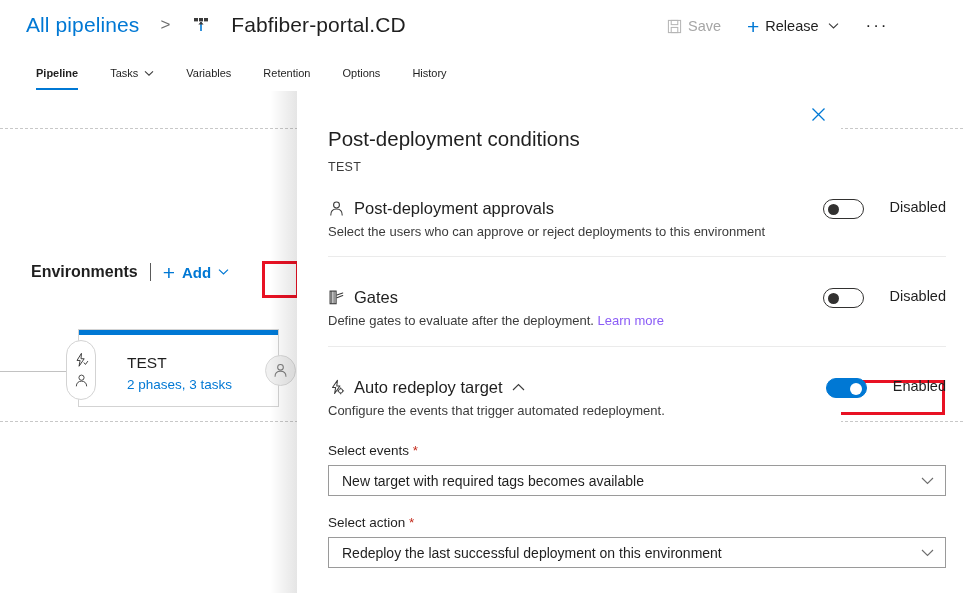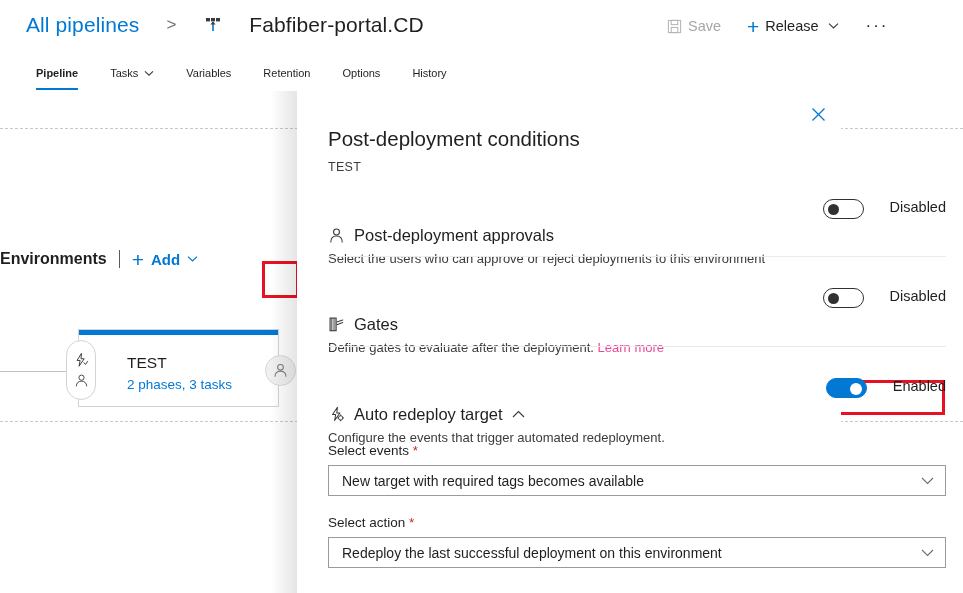--- a/index.html
+++ b/index.html
@@ -8,21 +8,21 @@
     width: 963px; height: 593px;
     background: #ffffff;
     font-family: "Liberation Sans", sans-serif;
     overflow: hidden;
   }
   #root { position: relative; width: 963px; height: 593px; background: #fff; }
 
   
   .breadcrumb {
     position: absolute; left: 26px; top: 8px;
-    display: flex; align-items: center; gap: 26px;
+    display: flex; align-items: center; gap: 20px;
     height: 34px;
   }
   .bc-link {
     font-size: 21px; color: #0078d4; cursor: pointer;
     white-space: nowrap; letter-spacing: .1px;
   }
   .bc-sep { font-size: 17px; color: #6e6e6e; margin: 0 1px; }
   .bc-title {
     font-size: 21px; color: #1f1f1f; white-space: nowrap; letter-spacing: .1px;
   }
@@ -59,22 +59,22 @@
     height: 2px; background: #0078d4;
   }
 
   
   .canvas { position: absolute; left: 0; top: 91px; width: 963px; height: 502px; background: #fff; }
   .dashed-row {
     position: absolute; left: 0; width: 963px; height: 0;
     border-top: 1px dashed #c8c8c8;
   }
   .env-header {
-    position: absolute; left: 0; top: 155px;
-    display: flex; align-items: center; gap: 0px; height: 26px;
+    position: absolute; left: 0; top: 168px;
+    display: flex; align-items: center; gap: 0px; height: 26px; padding-left: 31px;
   }
   .env-title { font-size: 16px; color: #1f1f1f; font-weight: bold; }
   .env-divider { width: 1px; height: 18px; background: #5a5a5a; margin: 0 12px; }
   .env-add {
     display: flex; align-items: center; gap: 7px;
     color: #0078d4; font-size: 15px; cursor: pointer; font-weight: bold;
   }
   .env-add .plus { font-size: 21px; font-weight: 300; line-height: 1; }
   .env-add .chev { font-weight: 400; }
 
@@ -137,25 +137,25 @@
     position: absolute; left: 31px; top: 36px;
     font-size: 20.5px; color: #1f1f1f;
   }
   .panel-subtitle {
     position: absolute; left: 31px; top: 69px;
     font-size: 12.5px; color: #3b3b3b; letter-spacing: .3px;
   }
 
   .section { position: absolute; left: 31px; width: 618px; }
   .sec-head { display: flex; align-items: flex-start; justify-content: space-between; }
-  .sec-left { display: flex; flex-direction: column; margin-top: 27px; }
+  .sec-left { display: flex; flex-direction: column; }
   .sec-title-row { display: flex; align-items: center; gap: 9px; }
   .sec-title { font-size: 16.5px; color: #1f1f1f; }
   .sec-desc { font-size: 13px; color: #3b3b3b; margin-top: 6px; line-height: 1.3; }
-  .sec-desc a { color: #ec4899; text-decoration: none; cursor: pointer; }
+  .sec-desc a { color: #8b5cf6; text-decoration: none; cursor: pointer; }
 
   .toggle-wrap { display: flex; align-items: flex-start; gap: 26px; flex-shrink: 0; }
   .toggle {
     width: 41px; height: 20px; border-radius: 10px;
     position: relative; cursor: pointer; flex-shrink: 0;
   }
   .toggle.off { background: #fff; border: 1px solid #323130; }
   .toggle.off .knob {
     position: absolute; left: 4px; top: 4px;
     width: 11px; height: 11px; border-radius: 50%; background: #323130;

